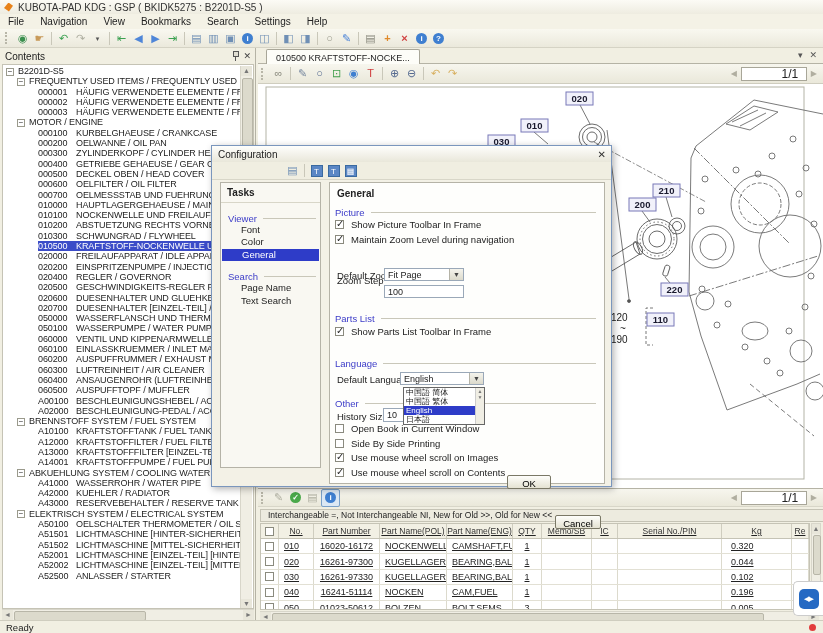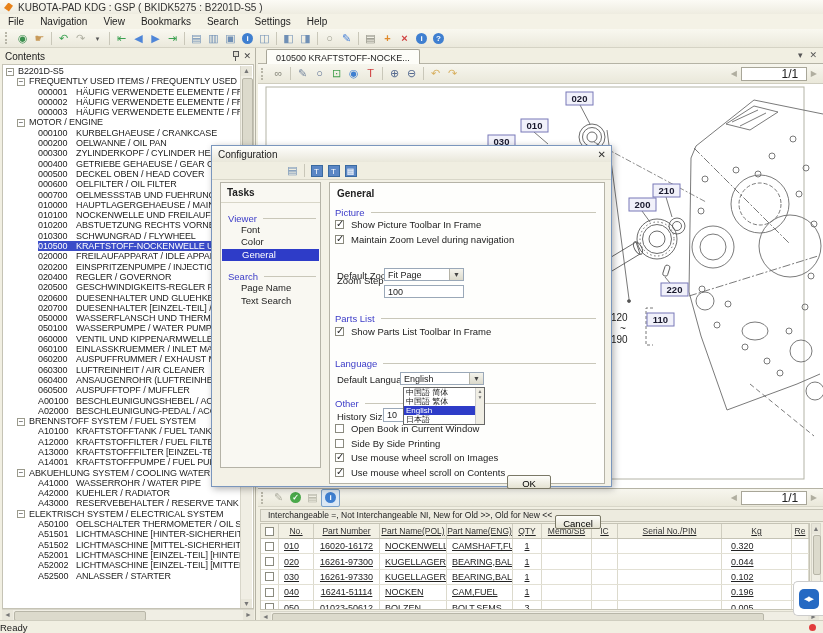--- a/index.html
+++ b/index.html
@@ -66,21 +66,21 @@
   .tc.pl{padding-left:5px;}
   .tc.kg{padding-left:9px;}
   .cbx{width:9px;height:9px;border:1px solid #8a8a7e;background:#fff;position:relative;flex:none;box-sizing:border-box;}
   .cbx.ctr{margin:auto;}
   .cbx.on::after{content:"✓";position:absolute;left:0;top:-3px;font-size:10px;color:#2a2a2a;}
   .pvscroll{position:absolute;left:553px;top:34px;width:10px;height:87px;background:#f0eee4;border:1px solid #d8d6ca;box-sizing:border-box;}
   .parts-hscroll{left:2px;top:122px;width:559px;}
   .tvflap{position:absolute;right:0;top:92px;width:29px;height:33px;background:#fff;border:1px solid #ccc;border-right:none;border-radius:5px 0 0 5px;z-index:60;display:flex;align-items:center;justify-content:center;}
   .tvicon{width:20px;height:20px;background:#2569c3;border-radius:5px;color:#fff;font-size:7px;display:flex;align-items:center;justify-content:center;letter-spacing:-1px;}
   
-  .statusbar{position:absolute;left:0;top:620px;width:823px;height:13px;background:#f1efe2;border-top:1px solid #cfcdbf;font-size:9.5px;display:flex;align-items:center;box-sizing:border-box;}
+  .statusbar{position:absolute;left:0;top:620px;width:823px;height:13px;background:#f1efe2;border-top:1px solid #cfcdbf;font-size:9.5px;display:flex;align-items:center;padding-left:6px;box-sizing:border-box;}
   .reddot{position:absolute;right:7px;top:3px;width:7px;height:7px;border-radius:50%;background:#e23c3c;}
   
   .dialog{position:absolute;left:211px;top:145px;width:401px;height:342px;background:#f3f1e6;border:1px solid #7a96bd;box-shadow:2px 2px 7px rgba(0,0,0,.3);z-index:40;box-sizing:border-box;}
   .dtitle{position:absolute;left:0;top:0;width:100%;height:16px;background:linear-gradient(#fefefc,#e9e7da);display:flex;align-items:center;font-size:10px;padding-left:6px;box-sizing:border-box;}
   .dclose{margin-left:auto;margin-right:5px;font-size:10px;color:#333;}
   .dtoolbar{position:absolute;left:0;top:16px;width:100%;height:18px;background:#f0eee1;border-bottom:1px solid #d8d6c8;display:flex;align-items:center;padding-left:72px;box-sizing:border-box;}
   .tasks{position:absolute;left:8px;top:36px;width:101px;height:286px;background:#f9f8f2;border:1px solid #b5b3a7;box-sizing:border-box;font-size:9.5px;}
   .thead2{height:19px;line-height:19px;font-weight:bold;font-size:10px;padding-left:6px;border-bottom:1px solid #d8d6c8;}
   .dsec{margin-top:9px;}
   .dseclabel{display:flex;align-items:center;color:#3c3cc8;padding-left:7px;height:12px;}

